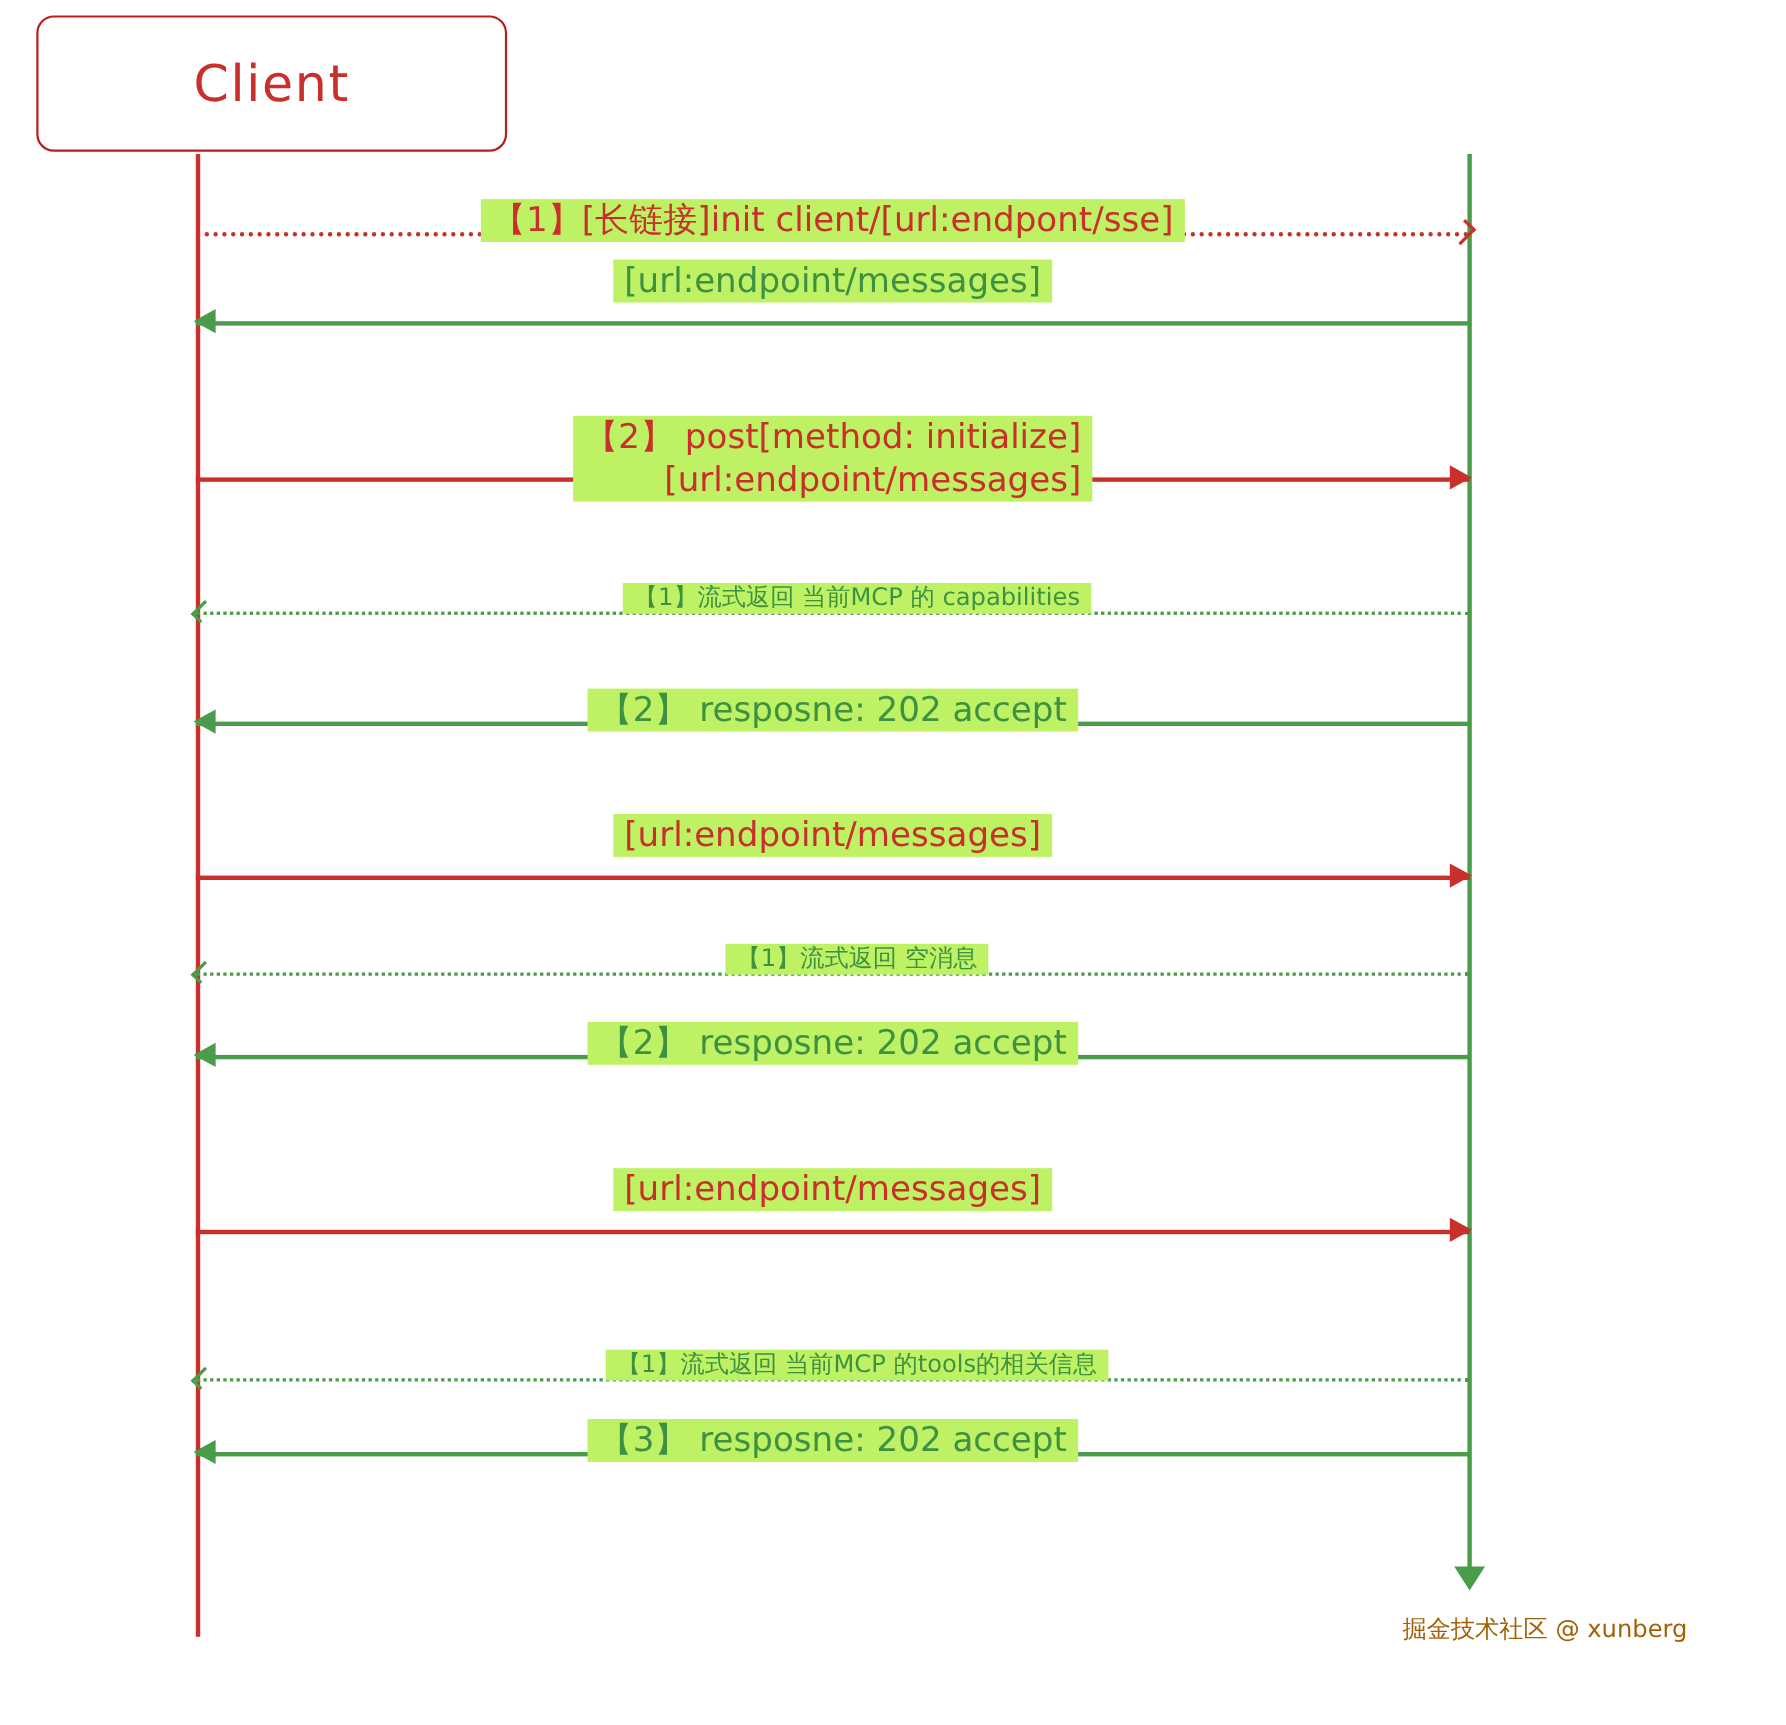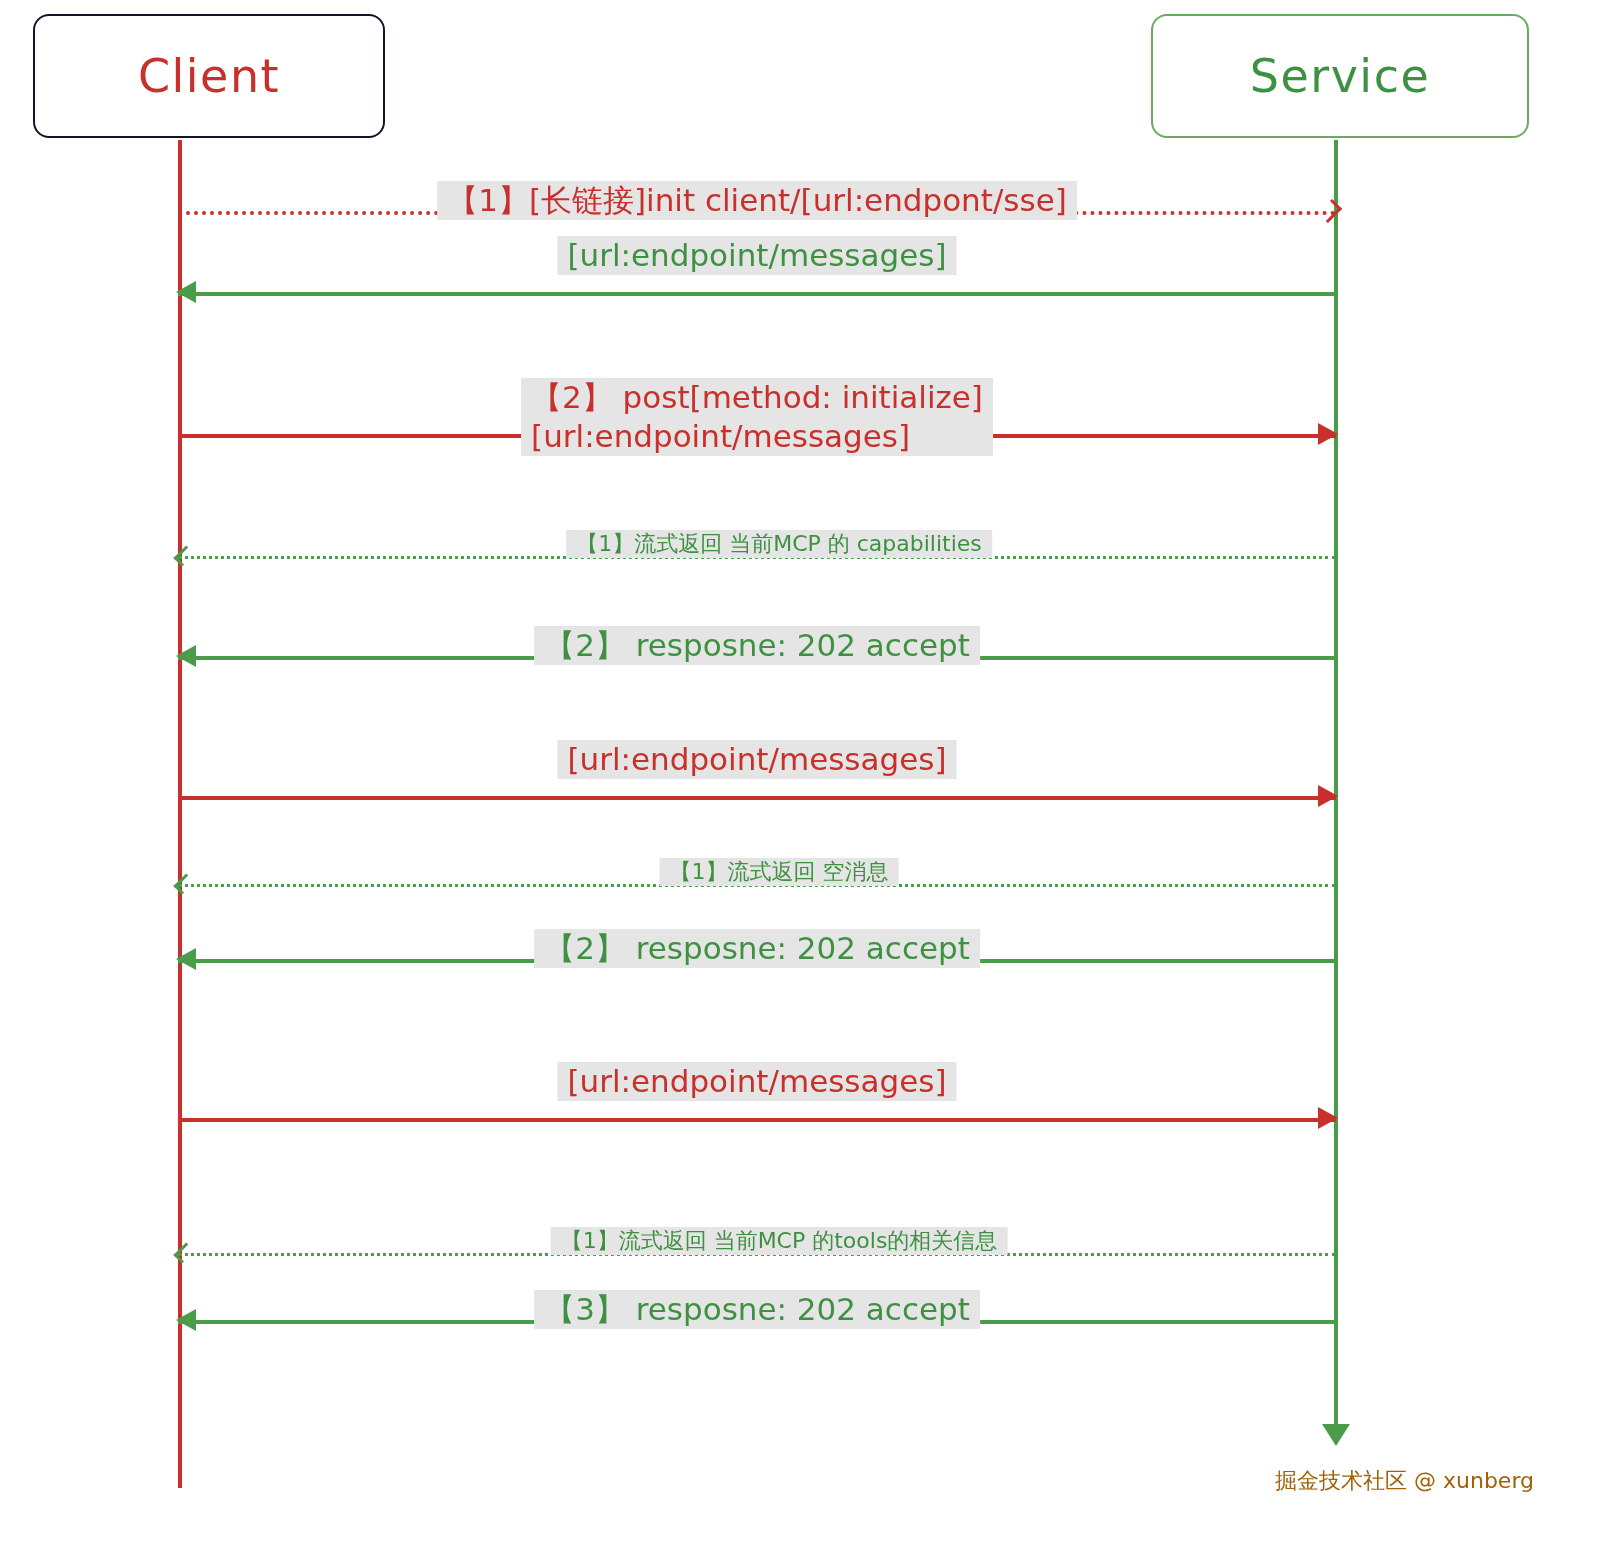--- a/index.html
+++ b/index.html
@@ -25,22 +25,22 @@
     height: 124px;
     border-radius: 16px;
     background: #ffffff;
     display: flex;
     align-items: center;
     justify-content: center;
     box-sizing: border-box;
   }
   .actor-box.client {
     left: 33px;
-    width: 352px;
-    border: 2px solid #0f172a;
+    width: 428px;
+    border: 2px solid #b91c1c;
   }
   .actor-box.service {
     left: 1151px;
     width: 378px;
     border: 2px solid #6aab63;
   }
   .actor-label {
     font-family: "DejaVu Sans", sans-serif;
     font-size: 46px;
     letter-spacing: 1.5px;
@@ -135,23 +135,23 @@
     border-left: 3px solid #4a9b4a;
     transform: rotate(45deg);
     box-sizing: border-box;
   }
 
   
   .msg-label {
     position: absolute;
     left: 50%;
     transform: translateX(-50%);
-    background: #e5e5e5;
+    background: #bef264;
     padding: 0 10px;
-    text-align: left;
+    text-align: right;
     white-space: nowrap;
     line-height: 1.26;
     font-family: "DejaVu Sans", sans-serif;
   }
   .msg-label.two-line { top: -56px; }
   .msg-label.one-line { top: -30px; }
   .msg-label.one-line.small { top: -26px; }
   .msg-label .ln { display: block; }
 
   .lbl-big-red {
@@ -180,23 +180,20 @@
   }
 </style>
 </head>
 <body>
 
 <div id="canvas">
 
   <div class="actor-box client">
     <span class="actor-label">Client</span>
   </div>
-  <div class="actor-box service">
-    <span class="actor-label">Service</span>
-  </div>
 
   <div class="lifeline client"></div>
   <div class="lifeline service"></div>
   <div class="lifeline-arrowhead"></div>
 
   <div class="msg" style="top:211px">
     <div class="msg-line dot-red"></div>
     <div class="head right red open"></div>
     <div class="msg-label one-line lbl-big-red">
       <span class="ln">【1】[长链接]init client/[url:endpont/sse]</span>

